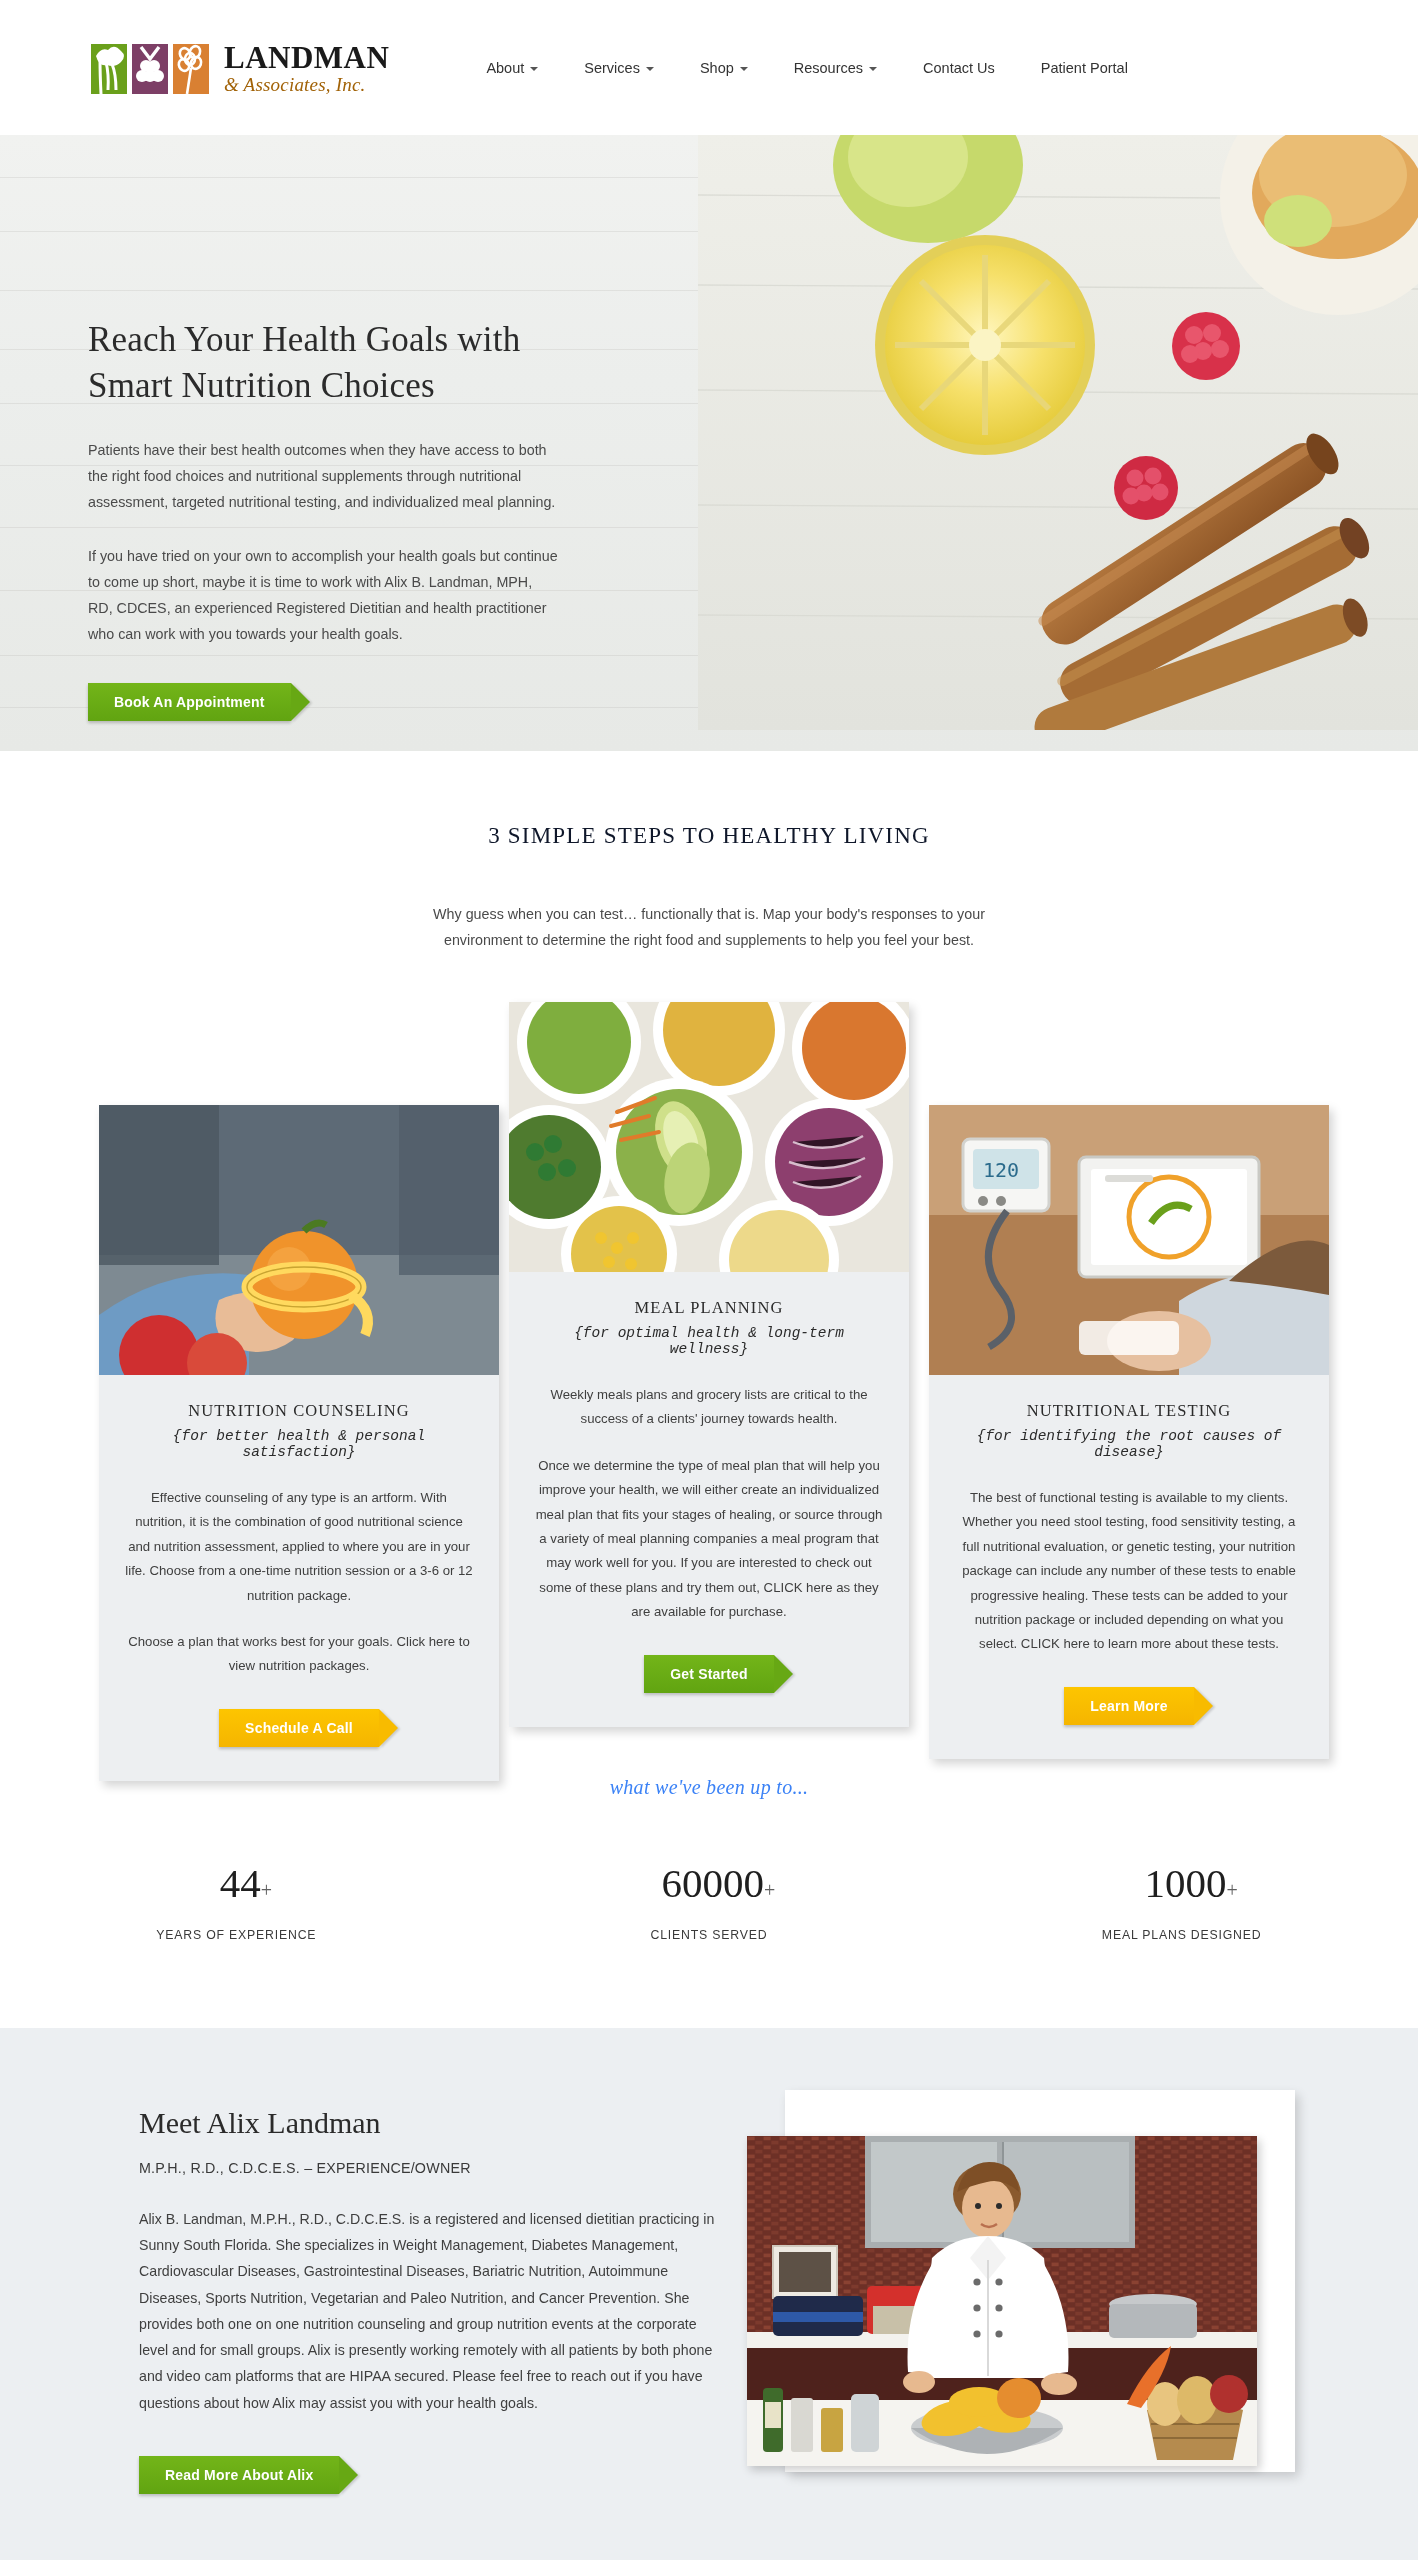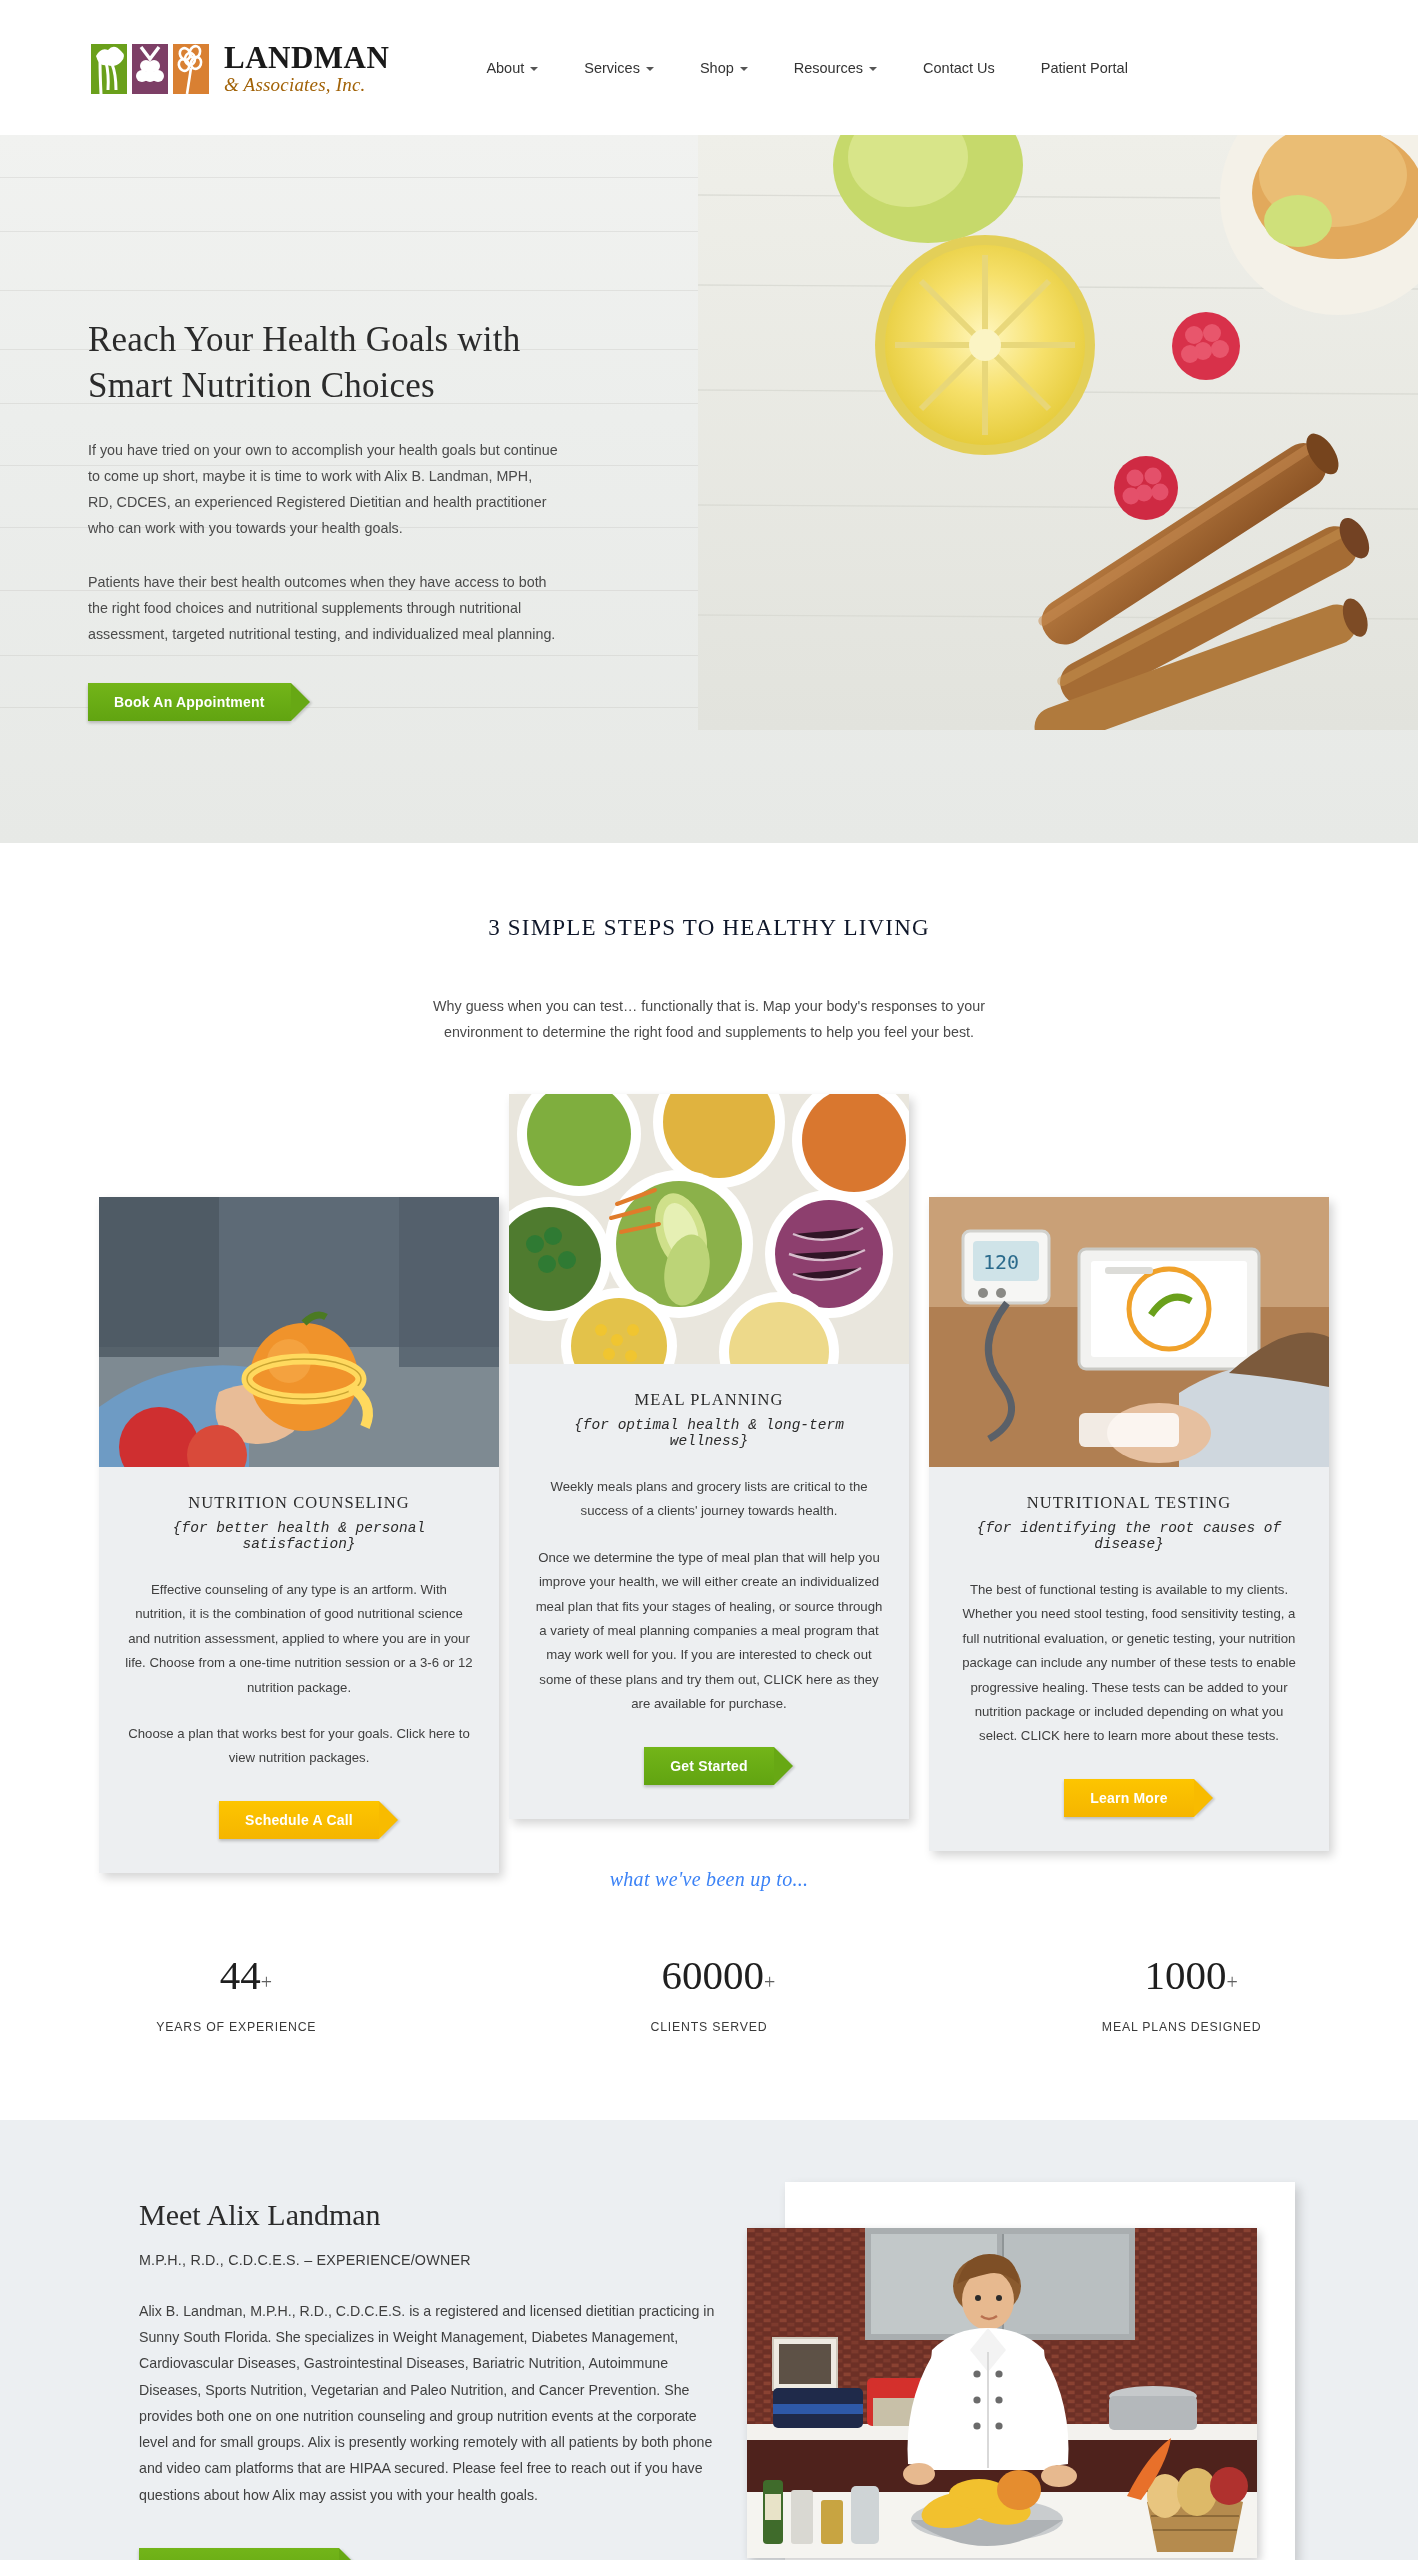--- a/index.html
+++ b/index.html
@@ -64,21 +64,21 @@
     border-left: 4px solid transparent;
     border-right: 4px solid transparent;
     border-top: 4px solid #555;
     position: relative;
     top: 1px;
   }
 
   
   .hero {
     position: relative;
-    height: 708px;
+    height: 616px;
     background: linear-gradient(180deg,#f1f2f0 0%, #eceeec 40%, #e7e9e6 100%);
     overflow: hidden;
   }
   .hero-bg { position: absolute; inset: 0; }
   .wood-lines { position:absolute; inset:0; opacity: .55; }
   .wood-lines div {
     position: absolute; left: 0; right: 0; height: 1px;
     background: rgba(180,178,172,.45);
   }
   .hero-photo {
@@ -450,22 +450,22 @@
       </g>
       <g transform="rotate(-20 430 560)">
         <rect x="330" y="545" width="340" height="40" rx="20" fill="#b07a3d"></rect>
         <ellipse cx="670" cy="565" rx="11" ry="20" fill="#7d4b25"></ellipse>
       </g>
     </svg>
   </div>
 
   <div class="hero-inner">
     <h1 class="hero-title">Reach Your Health Goals with Smart Nutrition Choices</h1>
+    <p class="hero-p">Patients have their best health outcomes when they have access to both the right food choices and nutritional supplements through nutritional assessment, targeted nutritional testing, and individualized meal planning.</p>
     <p class="hero-p">If you have tried on your own to accomplish your health goals but continue to come up short, maybe it is time to work with Alix B. Landman, MPH, RD, CDCES, an experienced Registered Dietitian and health practitioner who can work with you towards your health goals.</p>
-    <p class="hero-p">Patients have their best health outcomes when they have access to both the right food choices and nutritional supplements through nutritional assessment, targeted nutritional testing, and individualized meal planning.</p>
     <div class="hero-btn">
       <button class="btn-arrow btn-green">Book An Appointment</button>
     </div>
   </div>
 </section>
 
 <section class="steps">
   <h2 class="steps-title">3 SIMPLE STEPS TO HEALTHY LIVING</h2>
   <p class="steps-sub">Why guess when you can test… functionally that is. Map your body's responses to your environment to determine the right food and supplements to help you feel your best.</p>
 

